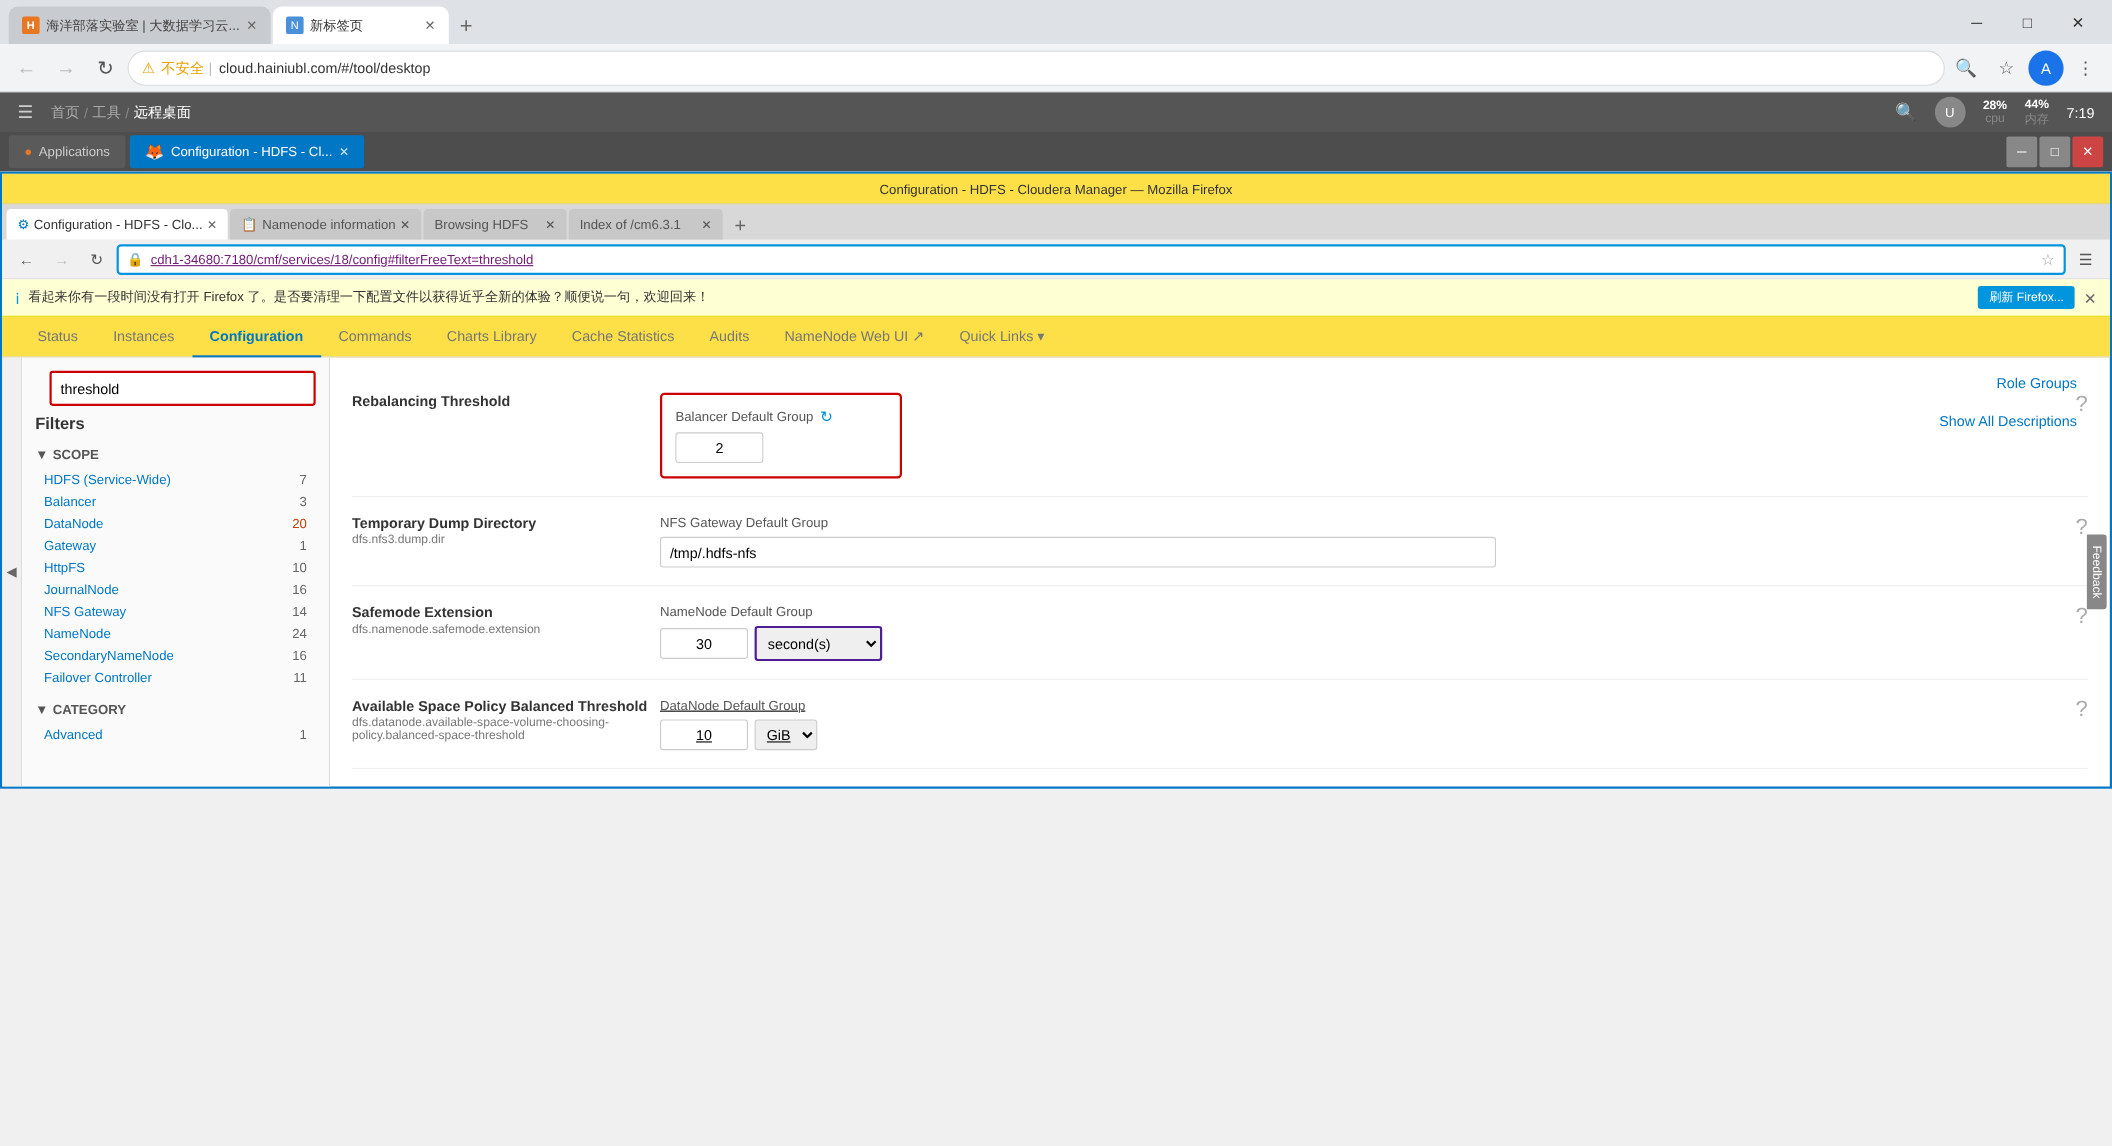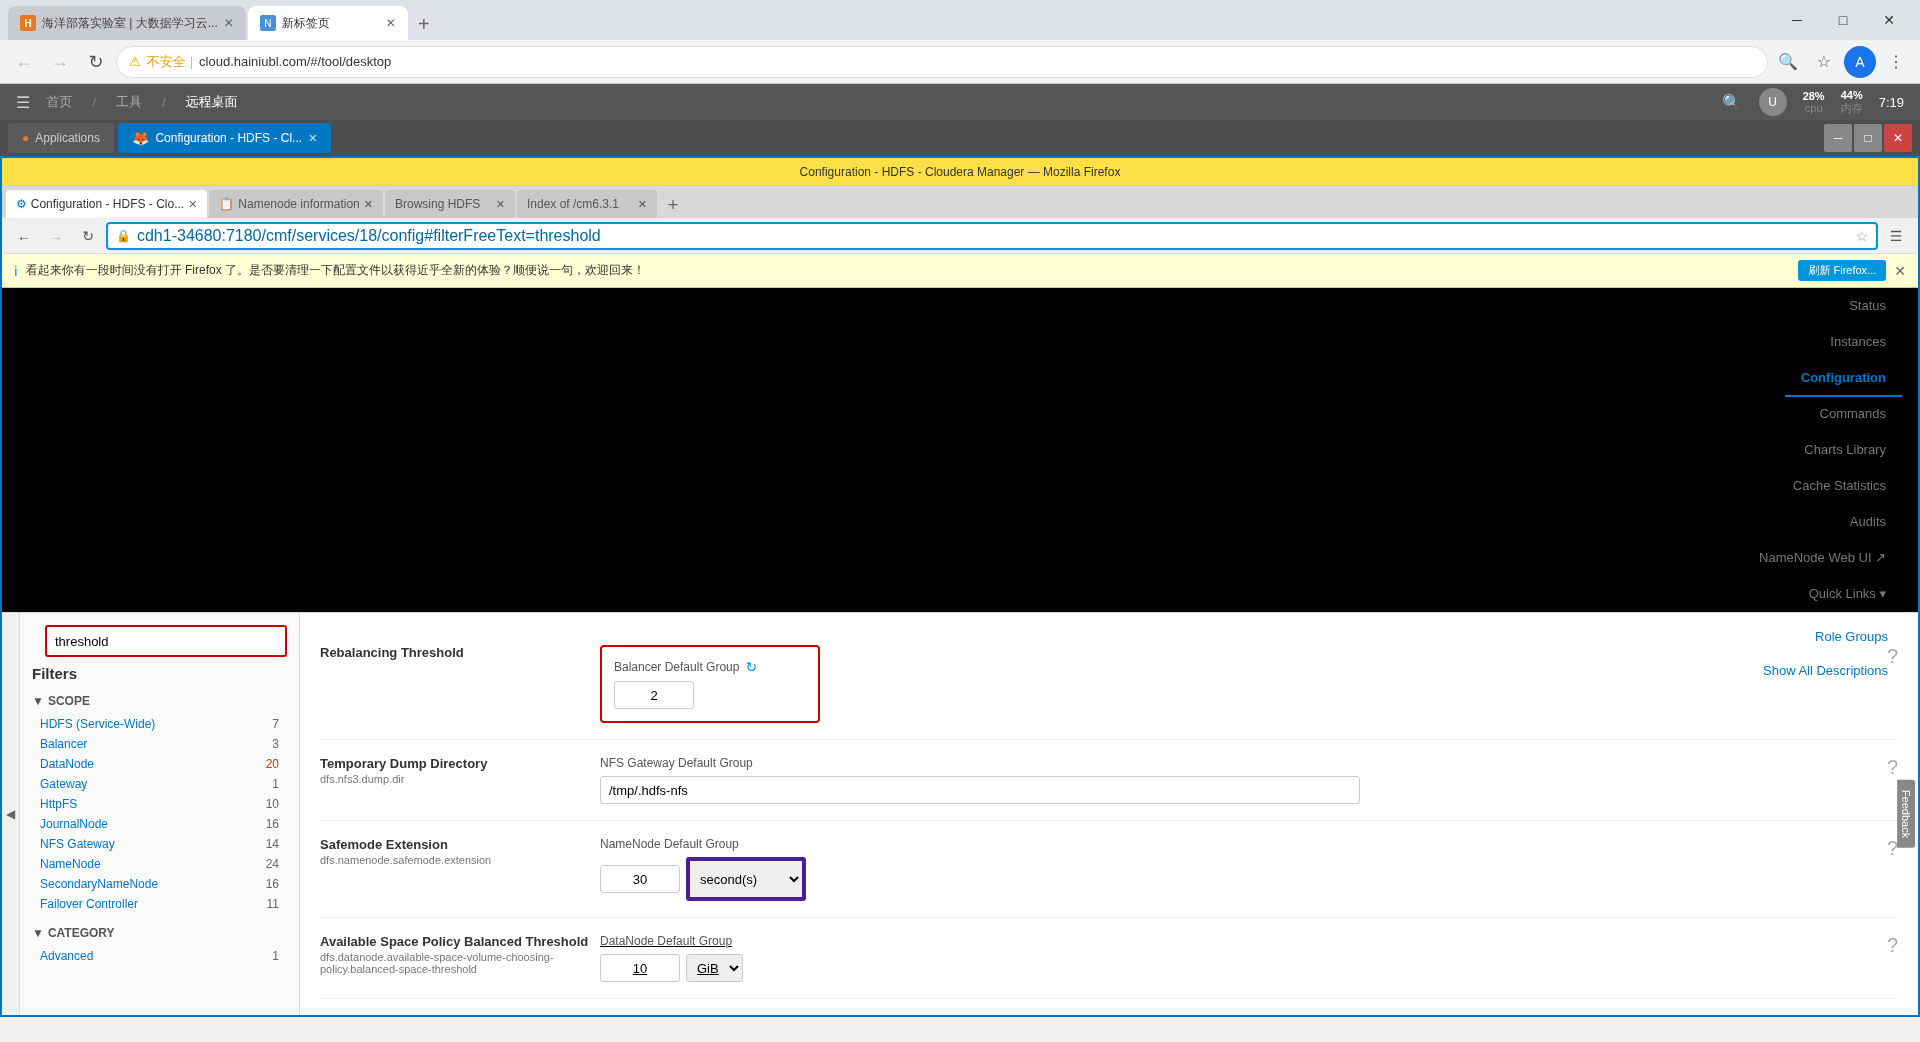--- a/index.html
+++ b/index.html
@@ -52,21 +52,21 @@
       <span style="color:#333;font-size:13px;">cloud.hainiubl.com/#/tool/desktop</span>
     </div>
     <div class="toolbar-icon" style="width:32px;height:32px;display:flex;align-items:center;justify-content:center;border-radius:50%;cursor:pointer;font-size:16px;color:#555;">🔍</div>
     <div class="toolbar-icon" style="width:32px;height:32px;display:flex;align-items:center;justify-content:center;border-radius:50%;cursor:pointer;font-size:16px;color:#555;">☆</div>
     <div style="width:32px;height:32px;border-radius:50%;background:#1a73e8;color:white;display:flex;align-items:center;justify-content:center;font-size:14px;cursor:pointer;">A</div>
     <div class="toolbar-icon" style="width:32px;height:32px;display:flex;align-items:center;justify-content:center;border-radius:50%;cursor:pointer;font-size:16px;color:#555;">⋮</div>
   </div>
 
   <div style="background:#555;height:36px;display:flex;align-items:center;padding:0 16px;gap:16px;">
     <div style="color:#ccc;cursor:pointer;font-size:16px;">☰</div>
-    <div style="display:flex;align-items:center;gap:20px;font-size:13px;color:#ccc;">
+    <div style="display:flex;align-items:center;gap:4px;font-size:13px;color:#ccc;">
       <span style="color:#aaa;cursor:pointer;">首页</span>
       <span style="color:#888;">/</span>
       <span style="color:#aaa;cursor:pointer;">工具</span>
       <span style="color:#888;">/</span>
       <span style="color:white;cursor:pointer;">远程桌面</span>
     </div>
     <div style="margin-left:auto;display:flex;align-items:center;gap:8px;">
       <div style="color:#aaa;font-size:16px;cursor:pointer;">🔍</div>
     </div>
     <div style="width:28px;height:28px;border-radius:50%;background:#888;color:white;display:flex;align-items:center;justify-content:center;font-size:12px;cursor:pointer;">U</div>
@@ -125,34 +125,34 @@
       </div>
       <div style="width:28px;height:26px;display:flex;align-items:center;justify-content:center;font-size:18px;color:#666;cursor:pointer;">+</div>
     </div>
 
     <div style="background:#f0f0f0;height:36px;display:flex;align-items:center;padding:0 8px;gap:4px;border-bottom:1px solid #ddd;">
       <div style="width:28px;height:28px;display:flex;align-items:center;justify-content:center;border-radius:50%;color:#555;font-size:14px;cursor:pointer;">←</div>
       <div style="width:28px;height:28px;display:flex;align-items:center;justify-content:center;border-radius:50%;color:#bbb;font-size:14px;cursor:pointer;">→</div>
       <div style="width:28px;height:28px;display:flex;align-items:center;justify-content:center;border-radius:50%;color:#555;font-size:14px;cursor:pointer;">↻</div>
       <div style="flex:1;height:28px;border:2px solid #0095dd;border-radius:4px;display:flex;align-items:center;padding:0 8px;background:white;">
         <span style="color:#0095dd;font-size:12px;margin-right:6px;">🔒</span>
-        <span style="font-size:16px;color:#0369a1;">cdh1-34680:7180/cmf/services/18/config#filterFreeText=threshold</span>
+        <span style="font-size:12px;color:#701a75;text-decoration:underline;">cdh1-34680:7180/cmf/services/18/config#filterFreeText=threshold</span>
         <span style="margin-left:auto;color:#999;cursor:pointer;font-size:14px;">☆</span>
       </div>
       <div style="width:28px;height:28px;display:flex;align-items:center;justify-content:center;border-radius:50%;color:#555;cursor:pointer;font-size:14px;">☰</div>
     </div>
 
     <div style="background:#ffffd4;border-bottom:1px solid #dddd00;padding:6px 12px;display:flex;align-items:center;gap:8px;font-size:12px;color:#333;">
       <span style="color:#0095dd;font-size:14px;">ℹ</span>
       <span>看起来你有一段时间没有打开 Firefox 了。是否要清理一下配置文件以获得近乎全新的体验？顺便说一句，欢迎回来！</span>
       <div style="background:#0095dd;color:white;padding:3px 10px;border-radius:3px;font-size:11px;cursor:pointer;margin-left:auto;">刷新 Firefox...</div>
       <div style="color:#666;cursor:pointer;font-size:14px;">✕</div>
     </div>
 
-    <div style="background:#000000;border-bottom:1px solid #ddd;padding:0 16px;display:flex;gap:0;align-items:flex-end;flex-direction:column;">
+    <div style="background:#fde047;border-bottom:1px solid #ddd;padding:0 16px;display:flex;gap:0;align-items:flex-end;">
       <div style="padding:10px 16px;font-size:13px;color:#777;cursor:pointer;border-bottom:2px solid transparent;margin-bottom:-1px;">Status</div>
       <div style="padding:10px 16px;font-size:13px;color:#777;cursor:pointer;border-bottom:2px solid transparent;margin-bottom:-1px;">Instances</div>
       <div style="padding:10px 16px;font-size:13px;color:#0077c5;cursor:pointer;border-bottom:2px solid #0077c5;margin-bottom:-1px;font-weight:bold;">Configuration</div>
       <div style="padding:10px 16px;font-size:13px;color:#777;cursor:pointer;border-bottom:2px solid transparent;margin-bottom:-1px;">Commands</div>
       <div style="padding:10px 16px;font-size:13px;color:#777;cursor:pointer;border-bottom:2px solid transparent;margin-bottom:-1px;">Charts Library</div>
       <div style="padding:10px 16px;font-size:13px;color:#777;cursor:pointer;border-bottom:2px solid transparent;margin-bottom:-1px;">Cache Statistics</div>
       <div style="padding:10px 16px;font-size:13px;color:#777;cursor:pointer;border-bottom:2px solid transparent;margin-bottom:-1px;">Audits</div>
       <div style="padding:10px 16px;font-size:13px;color:#777;cursor:pointer;border-bottom:2px solid transparent;margin-bottom:-1px;">NameNode Web UI ↗</div>
       <div style="padding:10px 16px;font-size:13px;color:#777;cursor:pointer;border-bottom:2px solid transparent;margin-bottom:-1px;">Quick Links ▾</div>
     </div>
@@ -264,21 +264,21 @@
 
         <div style="display:flex;align-items:flex-start;padding:16px 0;border-bottom:1px solid #eee;">
           <div style="width:280px;flex-shrink:0;">
             <div style="font-size:13px;font-weight:bold;color:#333;">Safemode Extension</div>
             <div style="font-size:11px;color:#777;margin-top:2px;">dfs.namenode.safemode.extension</div>
           </div>
           <div style="flex:1;">
             <div style="font-size:12px;color:#555;margin-bottom:6px;">NameNode Default Group</div>
             <div style="display:flex;align-items:center;gap:6px;">
               <input type="text" value="30" style="height: 28px; border: 1px solid rgb(204, 204, 204); border-radius: 3px; padding: 0px 8px; font-size: 13px; width: 80px; text-align: center;">
-              <select style="height:44px;border:4px solid #4c1d95;border-radius:3px;padding:0 6px;font-size:13px;">
+              <select style="height:32px;border:2px solid #4c1d95;border-radius:3px;padding:0 6px;font-size:13px;">
                 <option>second(s)</option>
                 <option>minute(s)</option>
                 <option>millisecond(s)</option>
               </select>
             </div>
           </div>
           <div style="color:#aaa;cursor:pointer;font-size:20px;margin-left:8px;">?</div>
         </div>
 
         <div style="display:flex;align-items:flex-start;padding:16px 0;border-bottom:1px solid #eee;">

